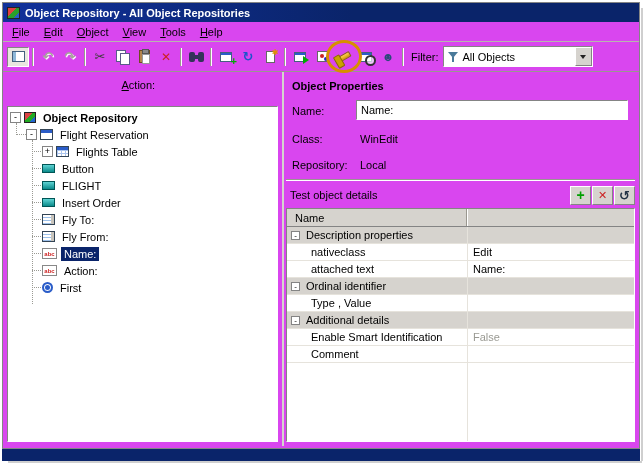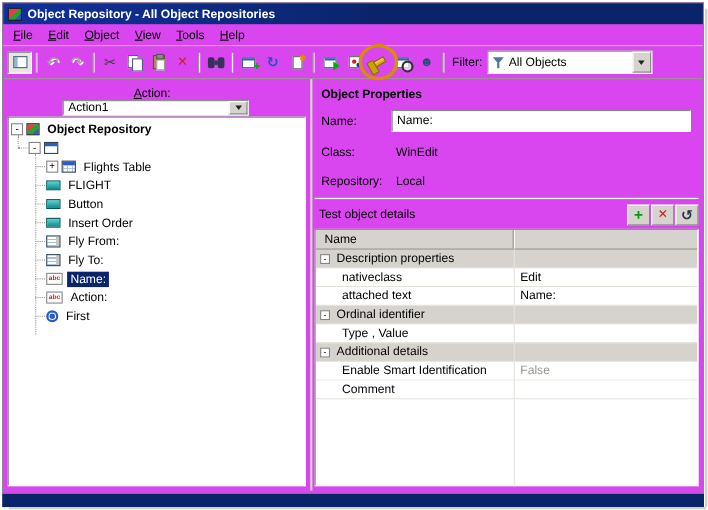--- a/index.html
+++ b/index.html
@@ -197,63 +197,58 @@
           <i></i>
         </span>
     </span>
   </div>
 
   <div class="main">
 
     <div class="left-panel">
       <div class="action-row">
         <span class="action-label u-first">Action:</span>
-        <span class="combo action-combo">
-          <input value="Action1" style="">
-          <span class="combo-arrow">
-              <i></i>
-            </span>
-        </span>
       </div>
       <div class="tree-box">
         <span class="guide v1"></span>
         <span class="guide v2"></span>
       <div class="tree-row level0">
             <span class="expander">-</span>
             <span class="ticon ti-repository"></span>
             <span class="tlabel bold">Object Repository</span>
           </div>
           <div class="tree-row level1">
             <span class="expander">-</span>
             <span class="ticon ti-window"></span>
+            <span class="tlabel">Flight Reservation</span>
           </div>
           <div class="tree-row level2">
             <span class="expander">+</span>
             <span class="ticon ti-table"></span>
             <span class="tlabel">Flights Table</span>
           </div>
           <div class="tree-row level2">
             <span class="ticon ti-button"></span>
+            <span class="tlabel">Button</span>
+          </div>
+          <div class="tree-row level2">
+            <span class="ticon ti-button"></span>
             <span class="tlabel">FLIGHT</span>
-          </div>
-          <div class="tree-row level2">
-            <span class="ticon ti-button"></span>
-            <span class="tlabel">Button</span>
           </div>
           <div class="tree-row level2">
             <span class="ticon ti-button"></span>
             <span class="tlabel">Insert Order</span>
           </div>
           <div class="tree-row level2">
             <span class="ticon ti-list"></span>
+            <span class="tlabel">Fly To:</span>
+          </div>
+          <div class="tree-row level2">
+            <span class="ticon ti-list"></span>
             <span class="tlabel">Fly From:</span>
-          </div>
-          <div class="tree-row level2">
-            <span class="ticon ti-list"></span>
-            <span class="tlabel">Fly To:</span>
           </div>
           <div class="tree-row level2 selected">
             <span class="ticon ti-edit"></span>
             <span class="tlabel">Name:</span>
           </div>
           <div class="tree-row level2">
             <span class="ticon ti-edit"></span>
             <span class="tlabel">Action:</span>
           </div>
           <div class="tree-row level2">

